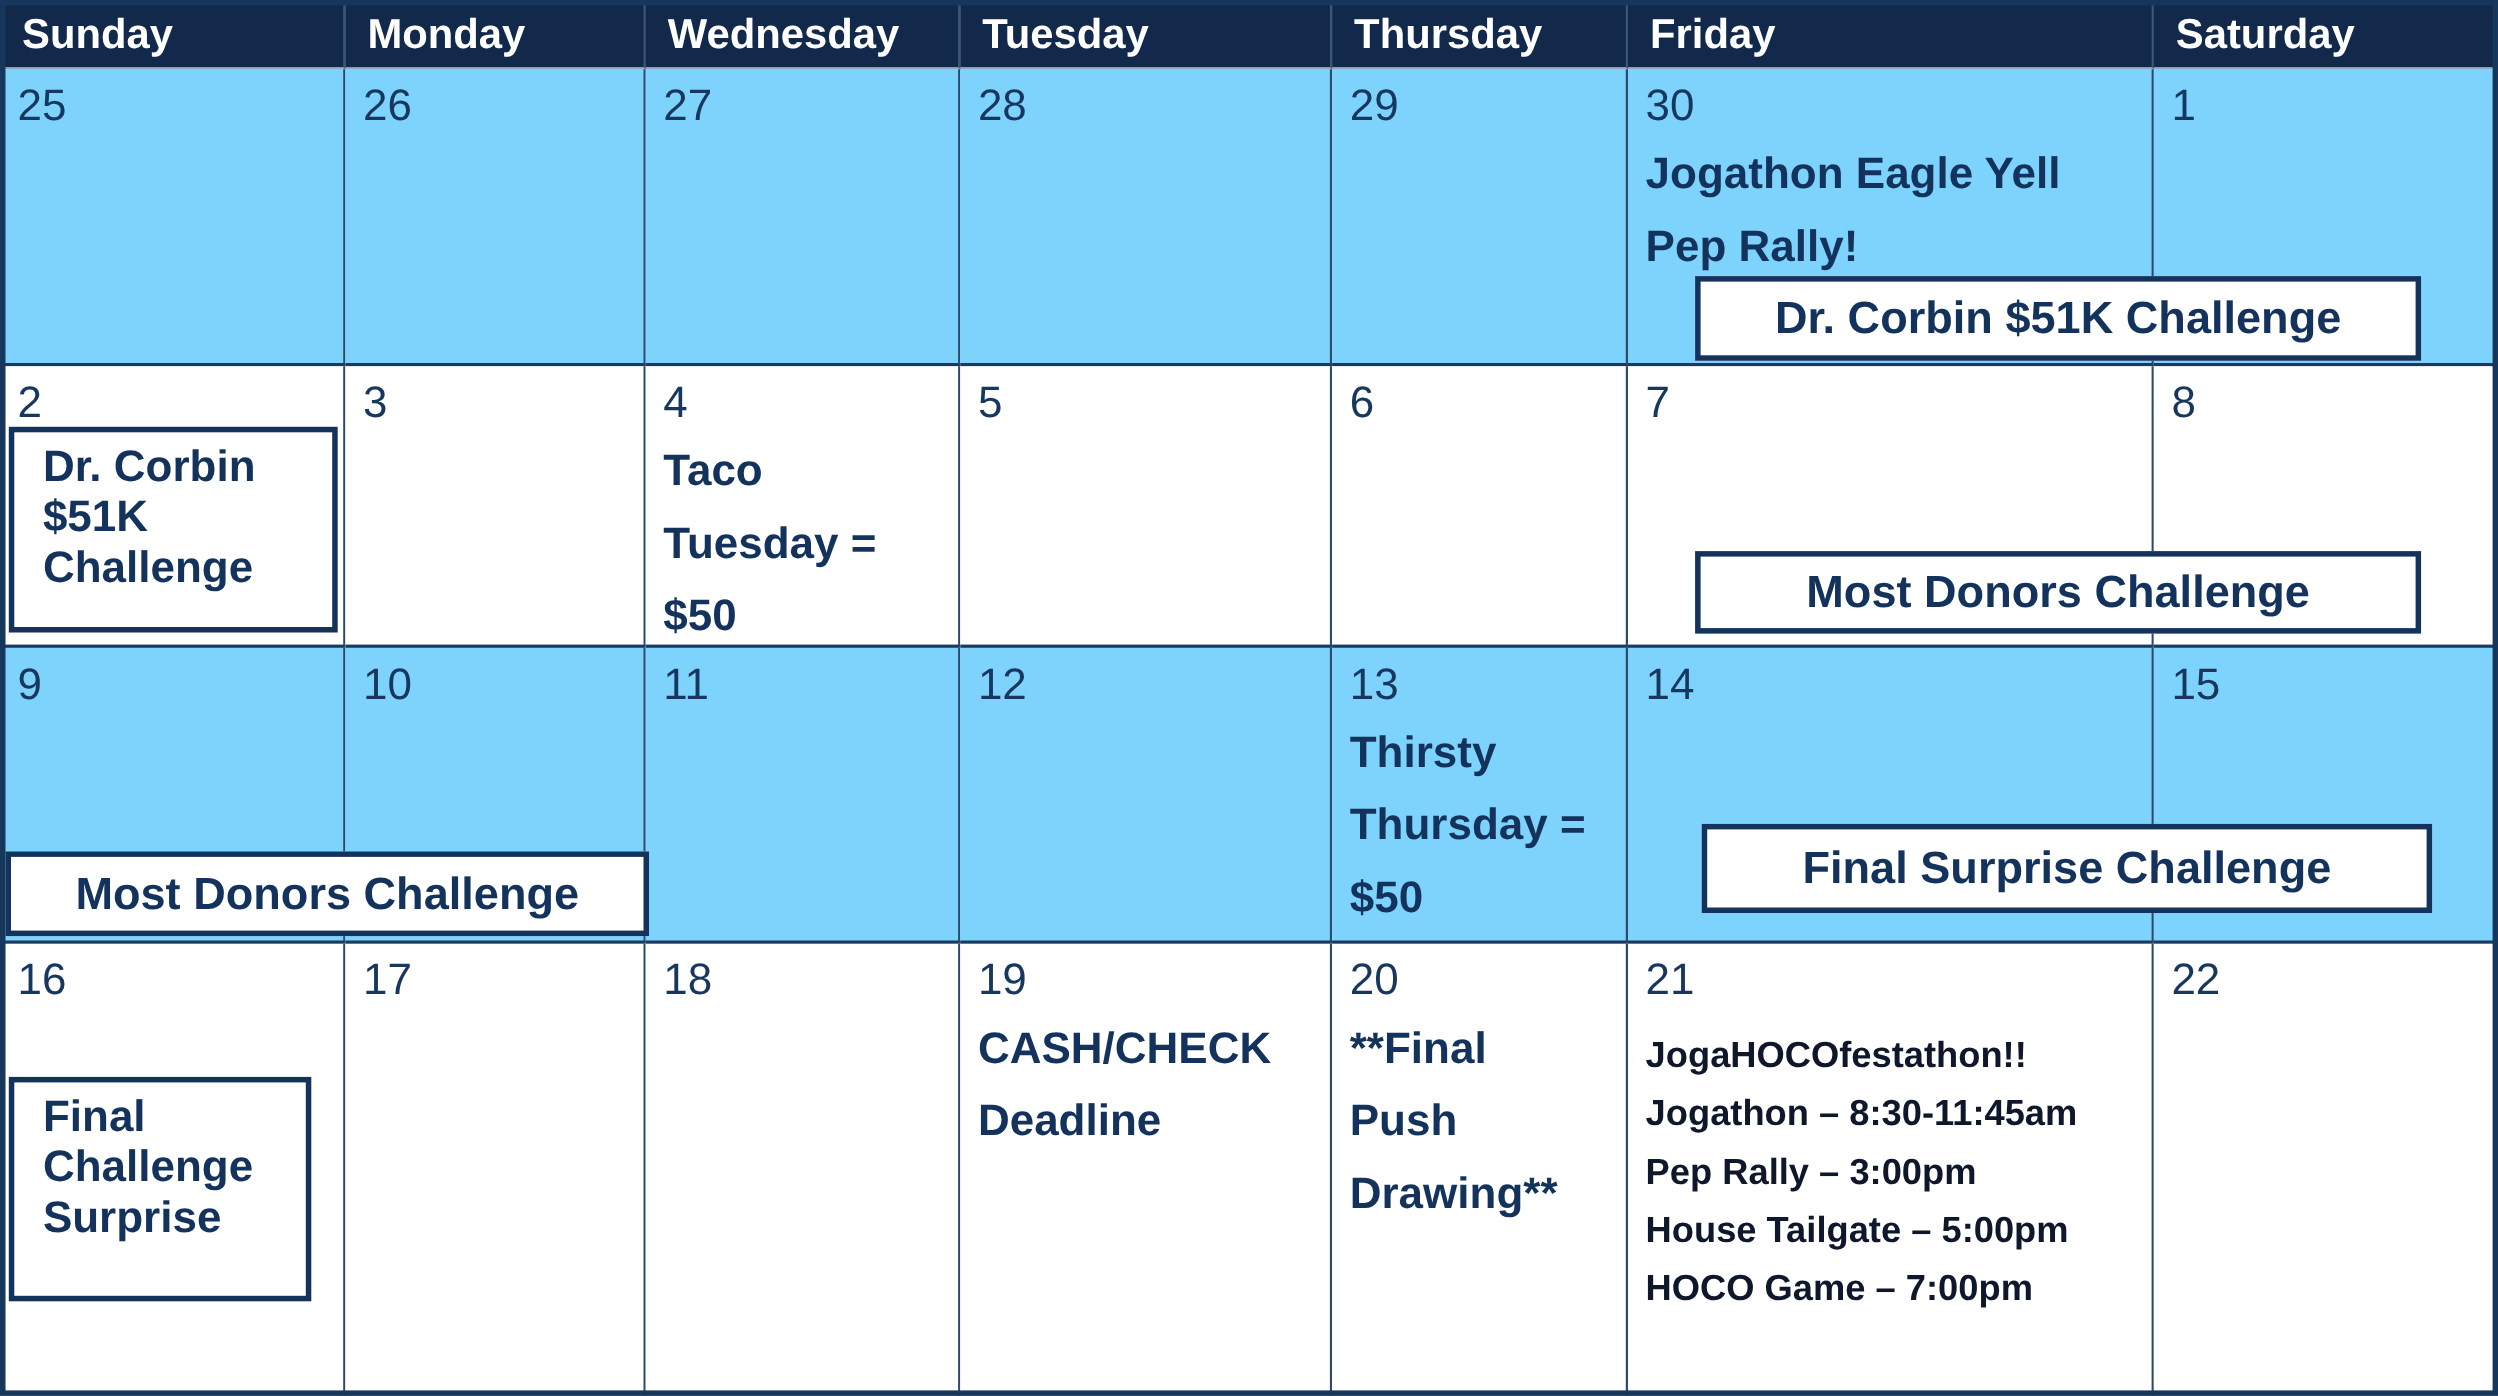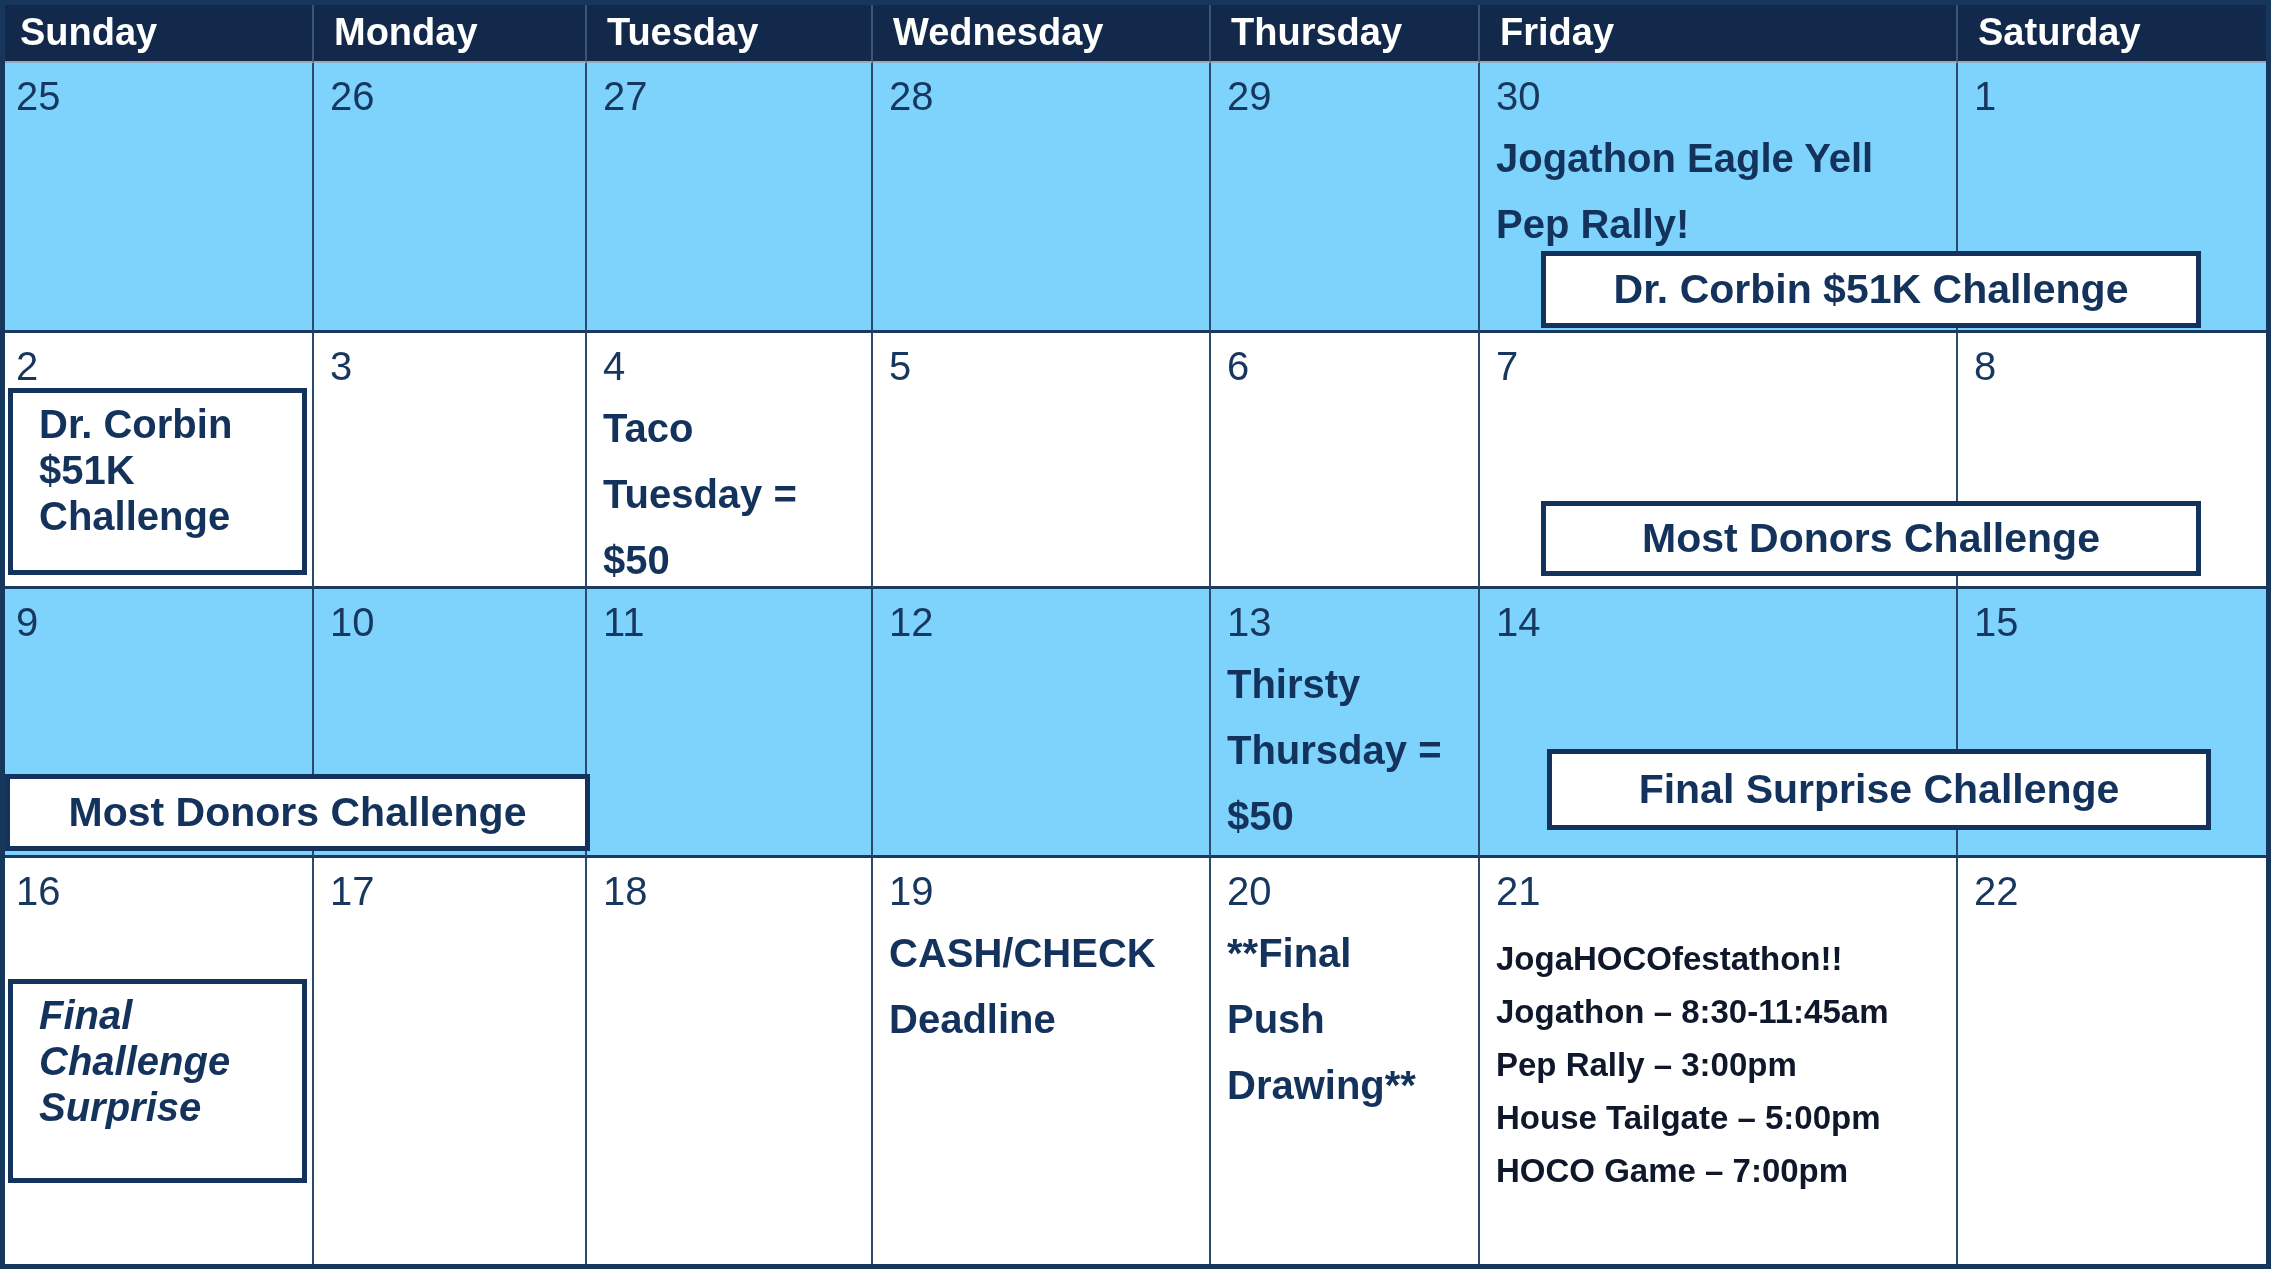--- a/index.html
+++ b/index.html
@@ -62,44 +62,44 @@
     box-sizing:border-box;
     background:#ffffff;border:5px solid #14335c;
     color:#14335c;font-weight:bold;font-size:40px;line-height:46px;
     padding:8px 8px 0 26px;
   }
   #banner-dr-corbin{left:1541px;top:251px;width:660px;height:77px;}
   #banner-most-donors-fri{left:1541px;top:501px;width:660px;height:75px;}
   #banner-most-donors-sun{left:5px;top:774px;width:585px;height:77px;}
   #banner-final-surprise{left:1547px;top:749px;width:664px;height:81px;}
   #box-dr-corbin{left:8px;top:388px;width:299px;height:187px;}
-  #box-final-challenge{left:8px;top:979px;width:299px;height:204px;font-style:italic;}
+  #box-final-challenge{left:8px;top:979px;width:275px;height:204px;}
   .frame{
     position:absolute;inset:0;z-index:6;
     border:5px solid #16365c;
     pointer-events:none;
   }
 </style>
 </head>
 <body>
 
 <div class="calendar">
   <div class="grid">
 
     <div class="cell head">
         <div class="day-name">Sunday</div>
       </div>
     <div class="cell head">
         <div class="day-name">Monday</div>
       </div>
     <div class="cell head">
+        <div class="day-name">Wednesday</div>
+      </div>
+    <div class="cell head">
         <div class="day-name">Tuesday</div>
-      </div>
-    <div class="cell head">
-        <div class="day-name">Wednesday</div>
       </div>
     <div class="cell head">
         <div class="day-name">Thursday</div>
       </div>
     <div class="cell head">
         <div class="day-name">Friday</div>
       </div>
     <div class="cell head last-col">
         <div class="day-name">Saturday</div>
       </div>

